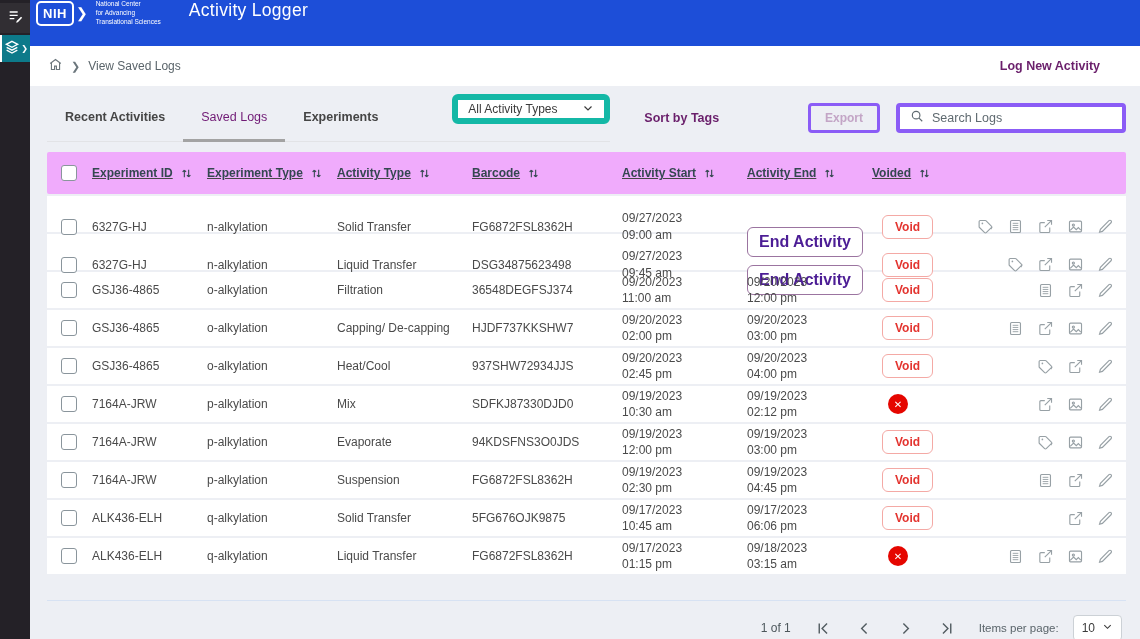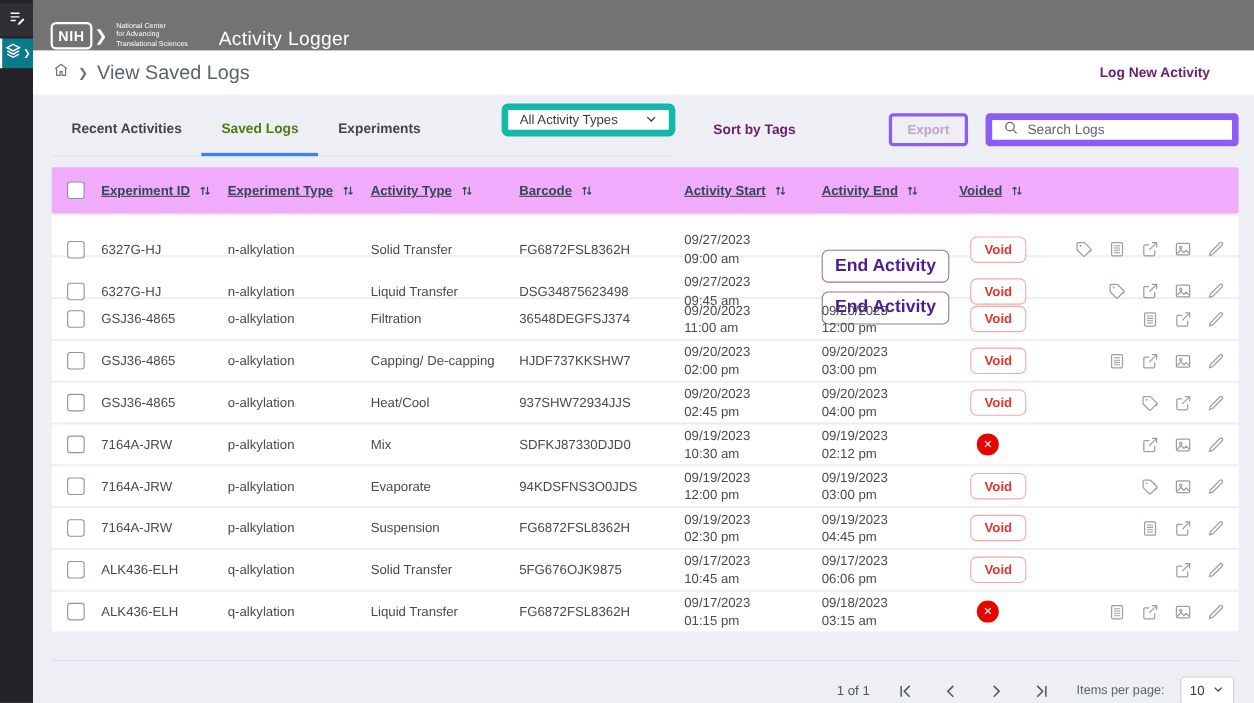--- a/index.html
+++ b/index.html
@@ -11,46 +11,46 @@
   .sidebar { width:30px; background:#242127; height:639px; flex:0 0 30px; display:flex; flex-direction:column; }
   .sb-item { width:30px; height:30px; display:flex; align-items:center; justify-content:center; cursor:pointer; }
   .sb-item.top { background:#312e33; margin-top:3px; }
   .sb-item.active { background:#0d7a8a; border-left:2px solid #fff; margin-top:2px; height:27px; }
   .sb-item svg { width:16px; height:16px; }
   .sb-chev { color:#fff; font-size:8px; margin-left:1px; }
 
   .main { flex:1; display:flex; flex-direction:column; min-width:0; }
 
   
-  .topbar { height:46px; background:#737373; display:flex; align-items:flex-end; padding:0 16px; flex:0 0 46px; }
+  .topbar { height:46px; background:#1d4ed8; display:flex; align-items:flex-start; padding:0 6px; flex:0 0 46px; }
   .logo { display:flex; align-items:center; gap:5px; }
   .nih-box { border:2px solid #fff; border-radius:5px; color:#fff; font-weight:700; font-size:13px; padding:3px 5px; letter-spacing:.5px; }
   .nih-chev { color:#fff; font-weight:700; font-size:14px; margin-left:-3px; }
   .org { color:#fff; font-size:6.5px; line-height:1.35; margin-left:3px; }
   .app-title { color:#fff; font-size:17.5px; font-weight:400; letter-spacing:.3px; margin-left:28px; }
 
   
   .crumbbar { height:40px; background:#fff; display:flex; align-items:center; padding:0 18px; flex:0 0 40px; }
   .crumbbar svg { width:15px; height:15px; }
   .crumb-sep { color:#6b767c; font-size:11px; margin:0 8px; font-weight:700; }
-  .crumb-label { color:#5a646a; font-size:18px; }
+  .crumb-label { color:#5a646a; font-size:12px; }
   .log-new { margin-left:auto; color:#6a1f6b; font-size:12.5px; font-weight:700; cursor:pointer; margin-right:22px; }
 
   
   .content { flex:1; padding:8px 14px 0 17px; }
 
   .toolbar { display:flex; align-items:center; height:48px; margin-bottom:10px; }
   .toolbar-left { display:flex; align-items:flex-start; border-bottom:1px solid #e2e3e6; height:48px; }
   .tab { padding:0 18px; height:48px; display:flex; align-items:center; font-size:12.5px; color:#454545; font-weight:600; cursor:pointer; border-bottom:3px solid transparent; }
-  .tab.active { color:#4d7c0f; font-weight:700; border-bottom:3px solid #3b82f6; }
+  .tab.active { color:#701a75; font-weight:400; border-bottom:3px solid #a3a3a3; }
   .select { display:flex; align-items:center; justify-content:space-between; width:158px; height:30px; border:6px solid #14b8a6; border-radius:6px; background:#fff; margin:0 0 6px 56px; padding:0 10px; font-size:12px; color:#3b3b3b; cursor:pointer; }
   .select svg { width:12px; height:12px; }
   .sort-tags { margin-left:34px; color:#6a1f6b; font-size:12.5px; font-weight:700; cursor:pointer; }
   .btn-export { margin-left:auto; width:72px; height:30px; border:3px solid #8b5cf6; border-radius:4px; background:transparent; color:#c3a5c6; font-size:12px; font-weight:600; cursor:default; }
-  .search { display:flex; align-items:center; gap:8px; width:230px; height:30px; border:6px solid #8b5cf6; border-radius:4px; background:#fff; margin-left:16px; padding:0 10px; }
+  .search { display:flex; align-items:center; gap:8px; width:230px; height:30px; border:4px solid #8b5cf6; border-radius:4px; background:#fff; margin-left:16px; padding:0 10px; }
   .search svg { width:14px; height:14px; flex:0 0 14px; }
   .search input { border:0; outline:0; font-size:12.5px; color:#333; width:100%; font-family:inherit; background:transparent; }
   .search input::placeholder { color:#5f6a70; }
 
   
   .grid-cols { display:grid; grid-template-columns:45px 115px 130px 135px 150px 125px 125px 105px 1fr; align-items:center; }
   .thead { background:#f0abfc; height:42px; border-radius:2px;text-decoration:underline; }
   .th { display:flex; align-items:center; gap:7px; font-size:12px; font-weight:700; color:#344750; }
   .sort { display:inline-flex; cursor:pointer; }
   .sort svg { width:13px; height:13px; }

